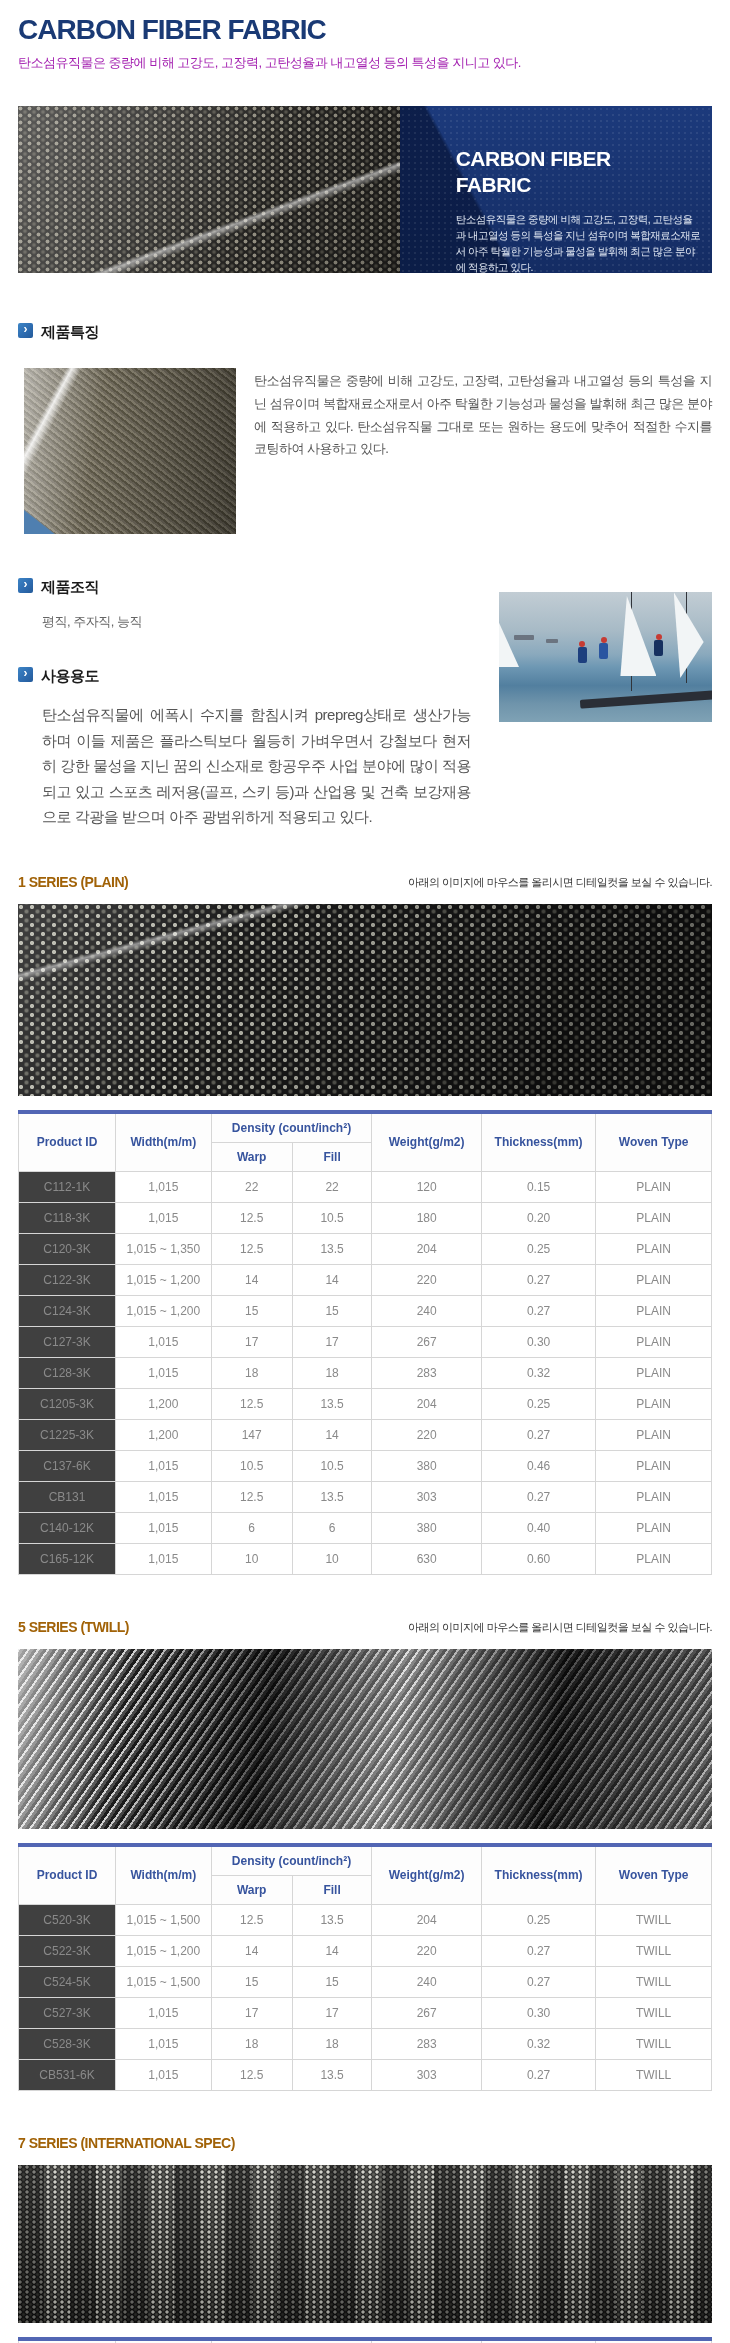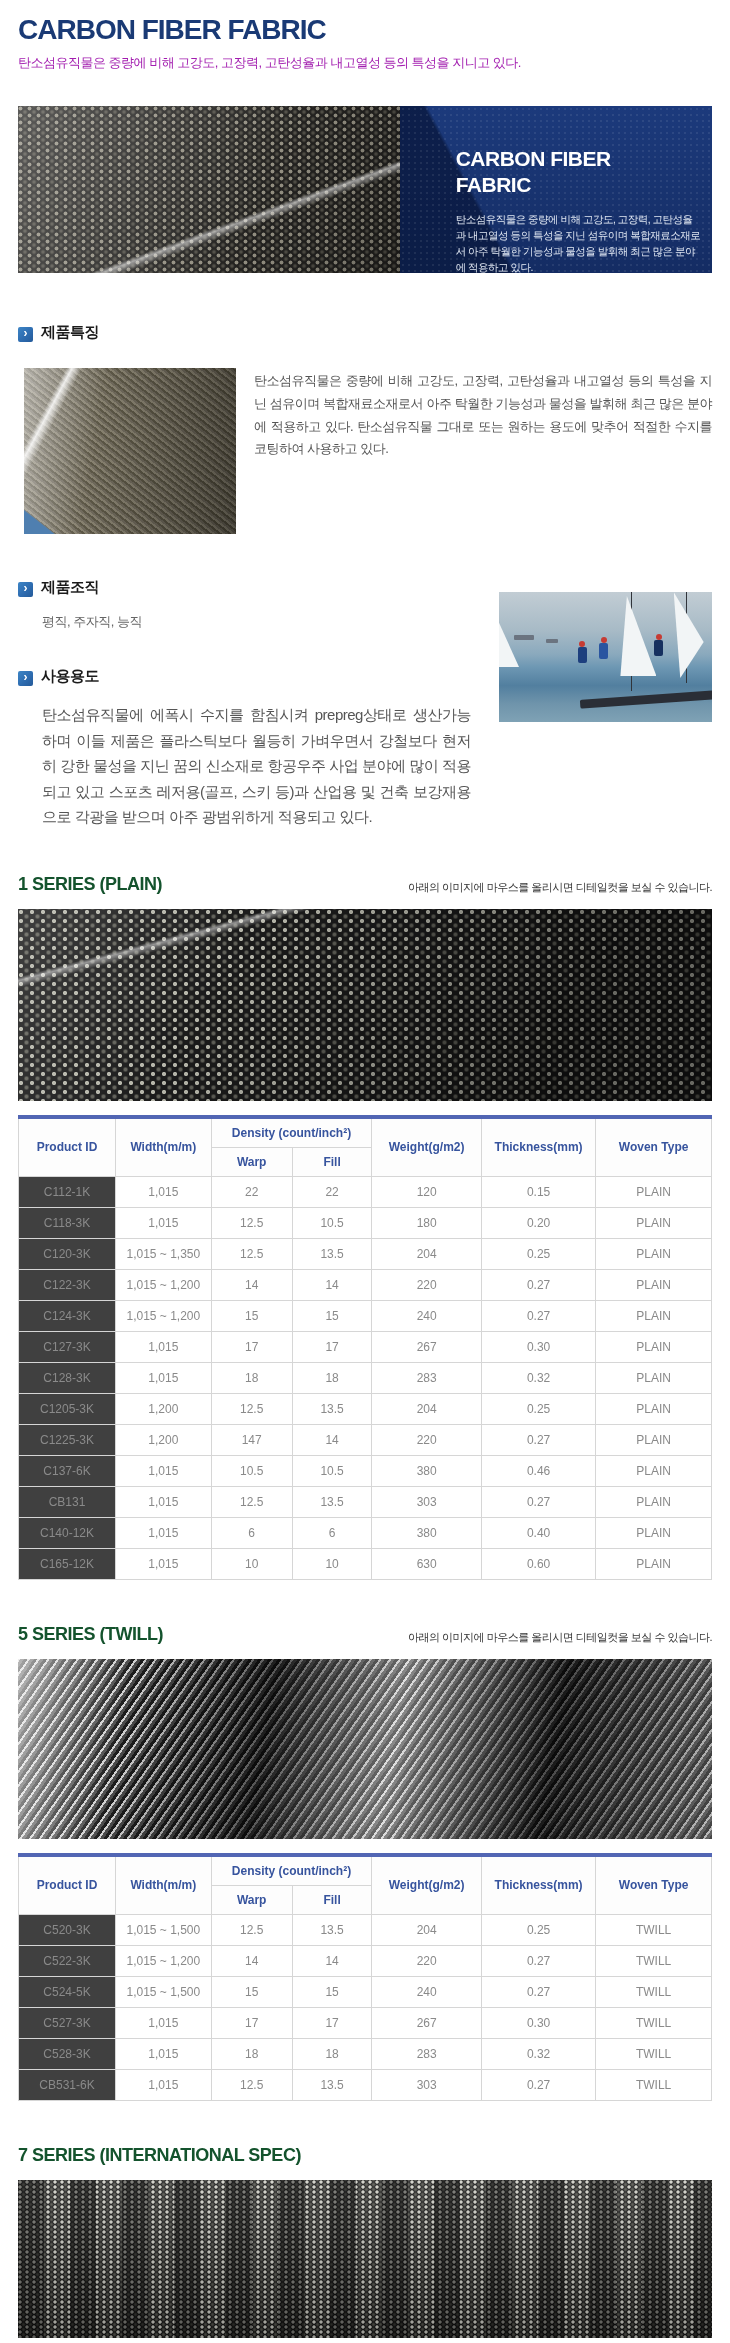--- a/index.html
+++ b/index.html
@@ -24,21 +24,21 @@
     padding:40px 18px 1px 56px;background-color:#16316b;
     background-image:
       radial-gradient(rgba(255,255,255,.08) 1px,rgba(0,0,0,0) 1.4px),
       linear-gradient(62deg,rgba(10,26,66,.85) 0%,rgba(10,26,66,.85) 28%,rgba(10,26,66,0) 29%),
       linear-gradient(180deg,#1c3a7c 0%,#142c63 100%);
     background-size:6px 6px,100% 100%,100% 100%;}
   .hero-title{color:#fff;font-size:21px;font-weight:bold;line-height:1.25;letter-spacing:-0.5px;}
   .hero-desc{margin:12px 0 0 0;width:246px;font-size:10.5px;line-height:1.55;color:#dfe6f2;letter-spacing:-0.5px;}
 
   
-  .sec-head{display:flex;align-items:flex-end;gap:8px;margin:0;}
+  .sec-head{display:flex;align-items:flex-start;gap:8px;margin:0;}
   .sec-icon{display:inline-block;width:15px;height:15px;border-radius:2px;flex:none;
     background:linear-gradient(135deg,#3d85c6 0%,#2e6cb0 55%,#245a99 100%);
     color:#fff;text-align:center;line-height:13px;font-size:12px;font-weight:bold;}
   .sec-icon::before{content:"›";}
   .sec-title{font-size:15px;font-weight:bold;color:#1b1b1b;letter-spacing:-0.5px;}
 
   .mt-features{margin-top:50px;}
   .feature-row{display:flex;gap:18px;margin:26px 0 0 6px;}
   .img-feature{flex:none;width:212px;height:166px;background-color:#6f695c;
     background-image:
@@ -68,21 +68,21 @@
   .boat.b1{left:7%;top:33%;width:20px;height:5px;}
   .boat.b2{left:22%;top:36%;width:12px;height:4px;}
   .sailor{position:absolute;width:9px;height:16px;background:#1d3f7e;border-radius:2px;}
   .sailor::before{content:"";position:absolute;top:-6px;left:1.5px;width:6px;height:6px;border-radius:50%;background:#c63b33;}
   .sailor.f1{left:37%;top:42%;}
   .sailor.f2{left:47%;top:39%;background:#2a55a0;}
   .sailor.f3{left:73%;top:37%;background:#16305f;}
 
   
   .series-head{display:flex;justify-content:space-between;align-items:flex-end;margin-top:44px;}
-  .series-title{margin:0;font-size:18px;font-weight:bold;color:#14532d;letter-spacing:-0.5px;}
+  .series-title{margin:0;font-size:14px;font-weight:bold;color:#a16207;letter-spacing:-0.5px;}
   .note{font-size:11px;color:#333;letter-spacing:-0.5px;}
   .series-img{margin-top:14px;width:100%;}
 
   .img-plain{height:192px;background-color:#161616;
     background-image:
       linear-gradient(165deg,rgba(0,0,0,0) 18%,rgba(255,255,255,.5) 19%,rgba(0,0,0,0) 21%),
       linear-gradient(120deg,rgba(255,255,255,.18) 0%,rgba(255,255,255,.02) 30%,rgba(0,0,0,.42) 78%),
       radial-gradient(circle at 3px 3px,#b4b4a8 1.7px,rgba(0,0,0,0) 2.5px),
       radial-gradient(circle at 3px 3px,#5d5d55 1.7px,rgba(0,0,0,0) 2.5px);
     background-size:100% 100%,100% 100%,11px 9px,11px 9px;

